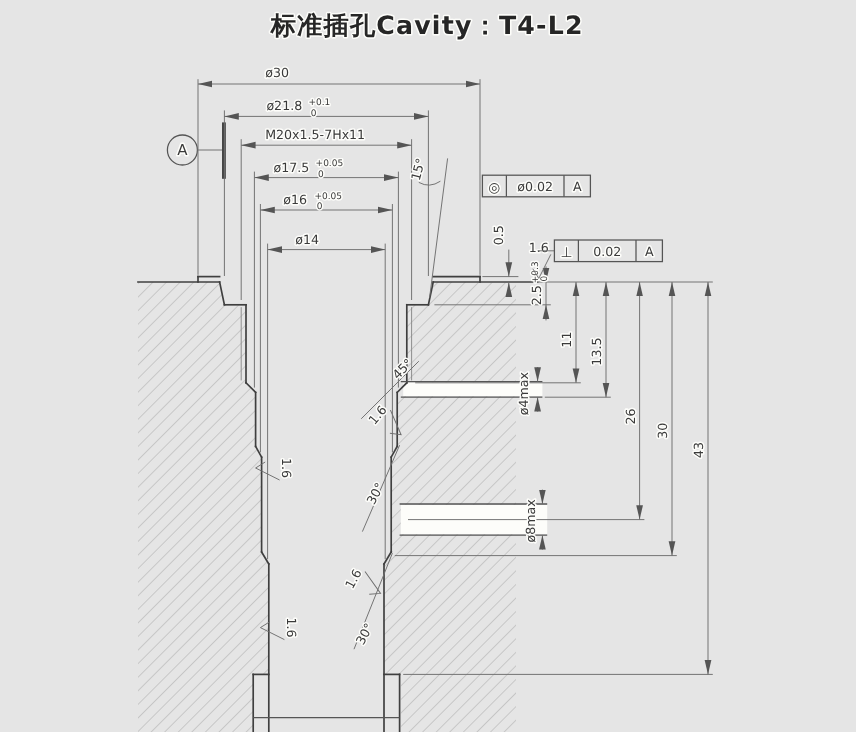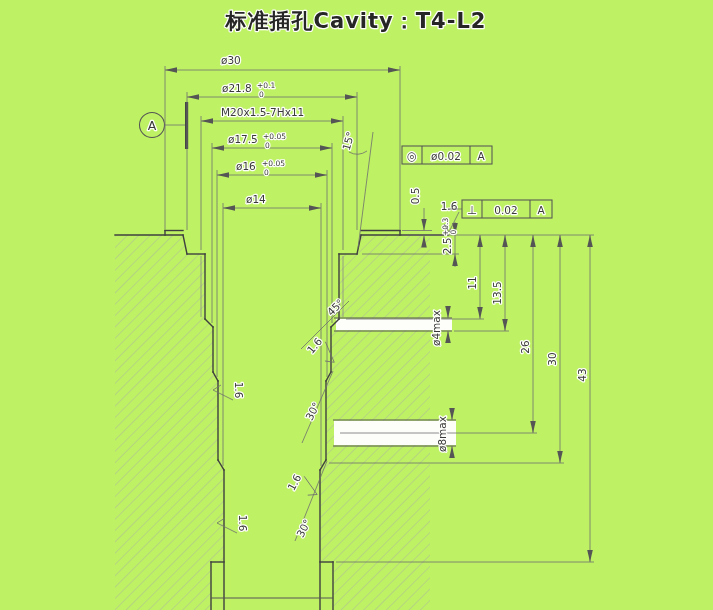--- a/index.html
+++ b/index.html
@@ -1,16 +1,16 @@
 <!DOCTYPE html>
 <html><head>
 <meta charset="utf-8">
 <style>
   html,body{margin:0;padding:0;background:#fdfdfa;}
-  #stage{position:relative;width:713px;height:610px;background:#bef264;overflow:hidden;
+  #stage{position:relative;width:713px;height:610px;background:#e5e5e5;overflow:hidden;
          font-family:"DejaVu Sans",sans-serif;}
   svg{position:absolute;left:0;top:0;}
   .t{font-family:"DejaVu Sans",sans-serif;font-size:10.5px;fill:#3a3a3a;
      paint-order:stroke fill;stroke:#fdfdfa;stroke-width:2.5px;stroke-linejoin:round;}
   .ts{font-size:7.5px;}
   .sym{font-size:11.5px;}
   .dat{font-size:12.5px;}
   .ttl{font-size:21px;font-weight:600;fill:#262626;letter-spacing:1px;}
   .o{stroke:#3f3f3f;stroke-width:1.4;fill:none;stroke-linecap:square;}
   .m{stroke:#555;stroke-width:1.05;fill:none;}

